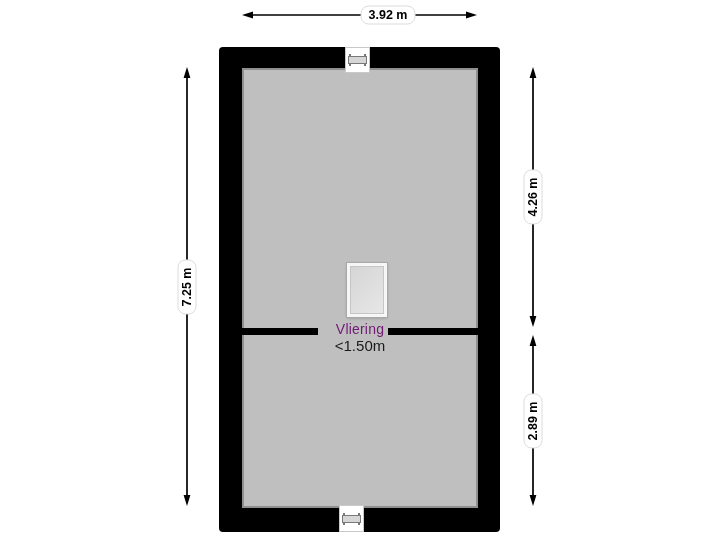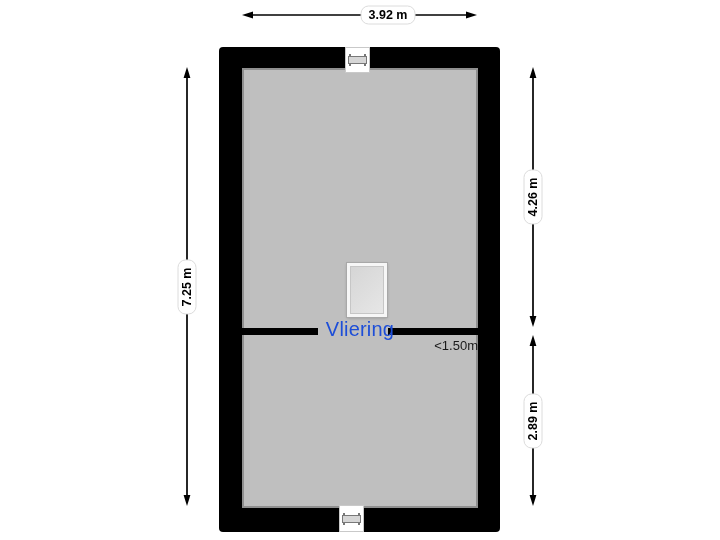--- a/index.html
+++ b/index.html
@@ -46,30 +46,30 @@
     width: 34px; height: 48px;
     background: linear-gradient(135deg, #d5d5d5, #e7e7e7);
     border: 3px solid #f6f6f6;
     box-shadow: 0 0 0 1px #a8a8a8, inset 0 0 0 1px #c6c6c6, 0 1px 3px rgba(0,0,0,0.25);
   }
 
   .room-label {
     position: absolute;
     left: 0; top: 253px; width: 236px;
     text-align: center;
-    font-size: 20px;
+    font-size: 14px;
     line-height: 16px;
-    color: #1d4ed8;
+    color: #701a75;
     letter-spacing: 0.2px;
   }
   .room-note {
     position: absolute;
     left: 0; top: 270px; width: 236px;
-    text-align: right;
-    font-size: 13px;
+    text-align: center;
+    font-size: 15px;
     line-height: 15px;
     color: #1a1a1a;
   }
 
   
   .window {
     position: absolute;
     background: #ffffff;
     box-shadow: 0 0 0 1px #c9c9c9;
   }

